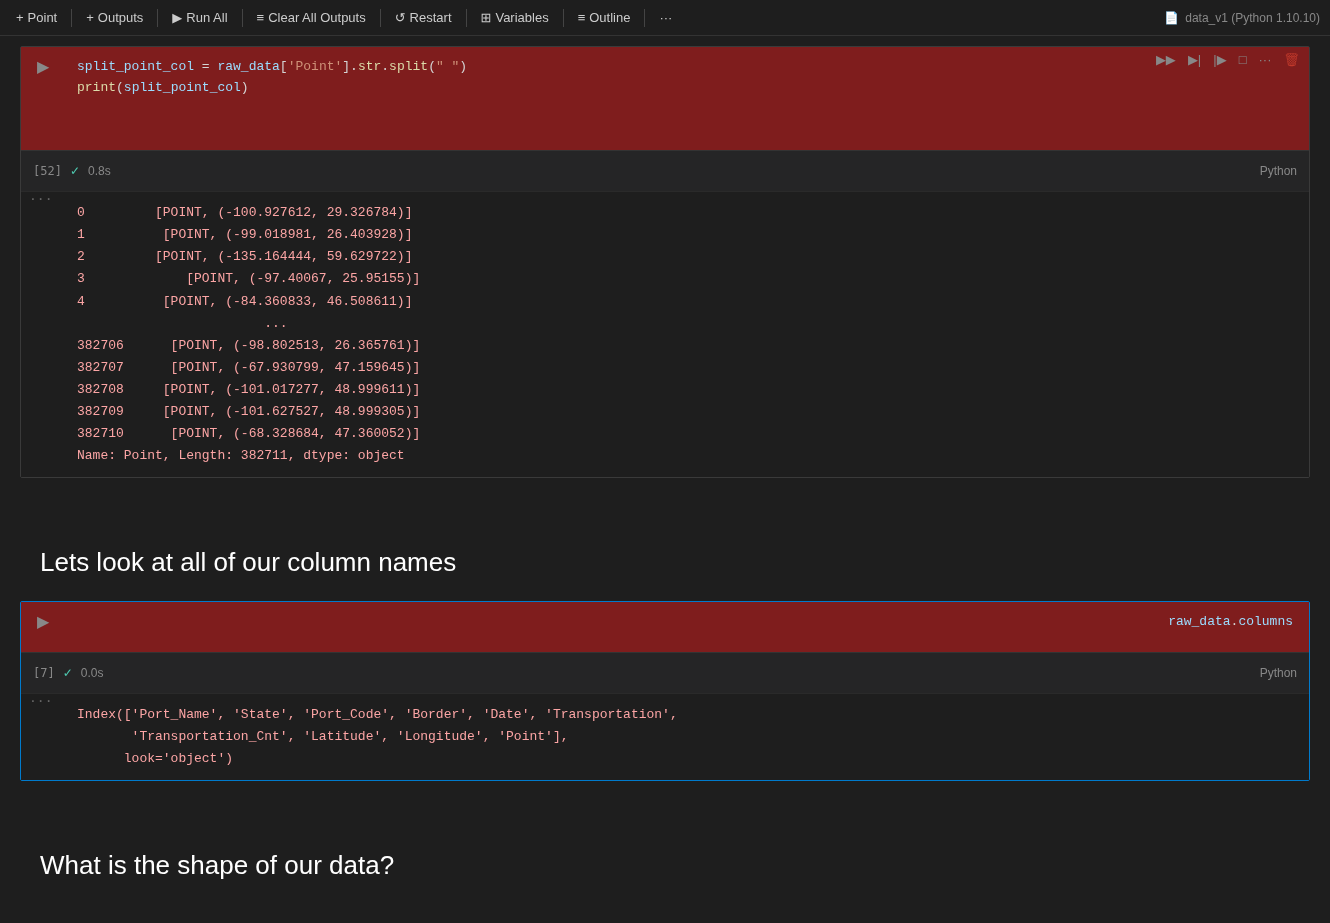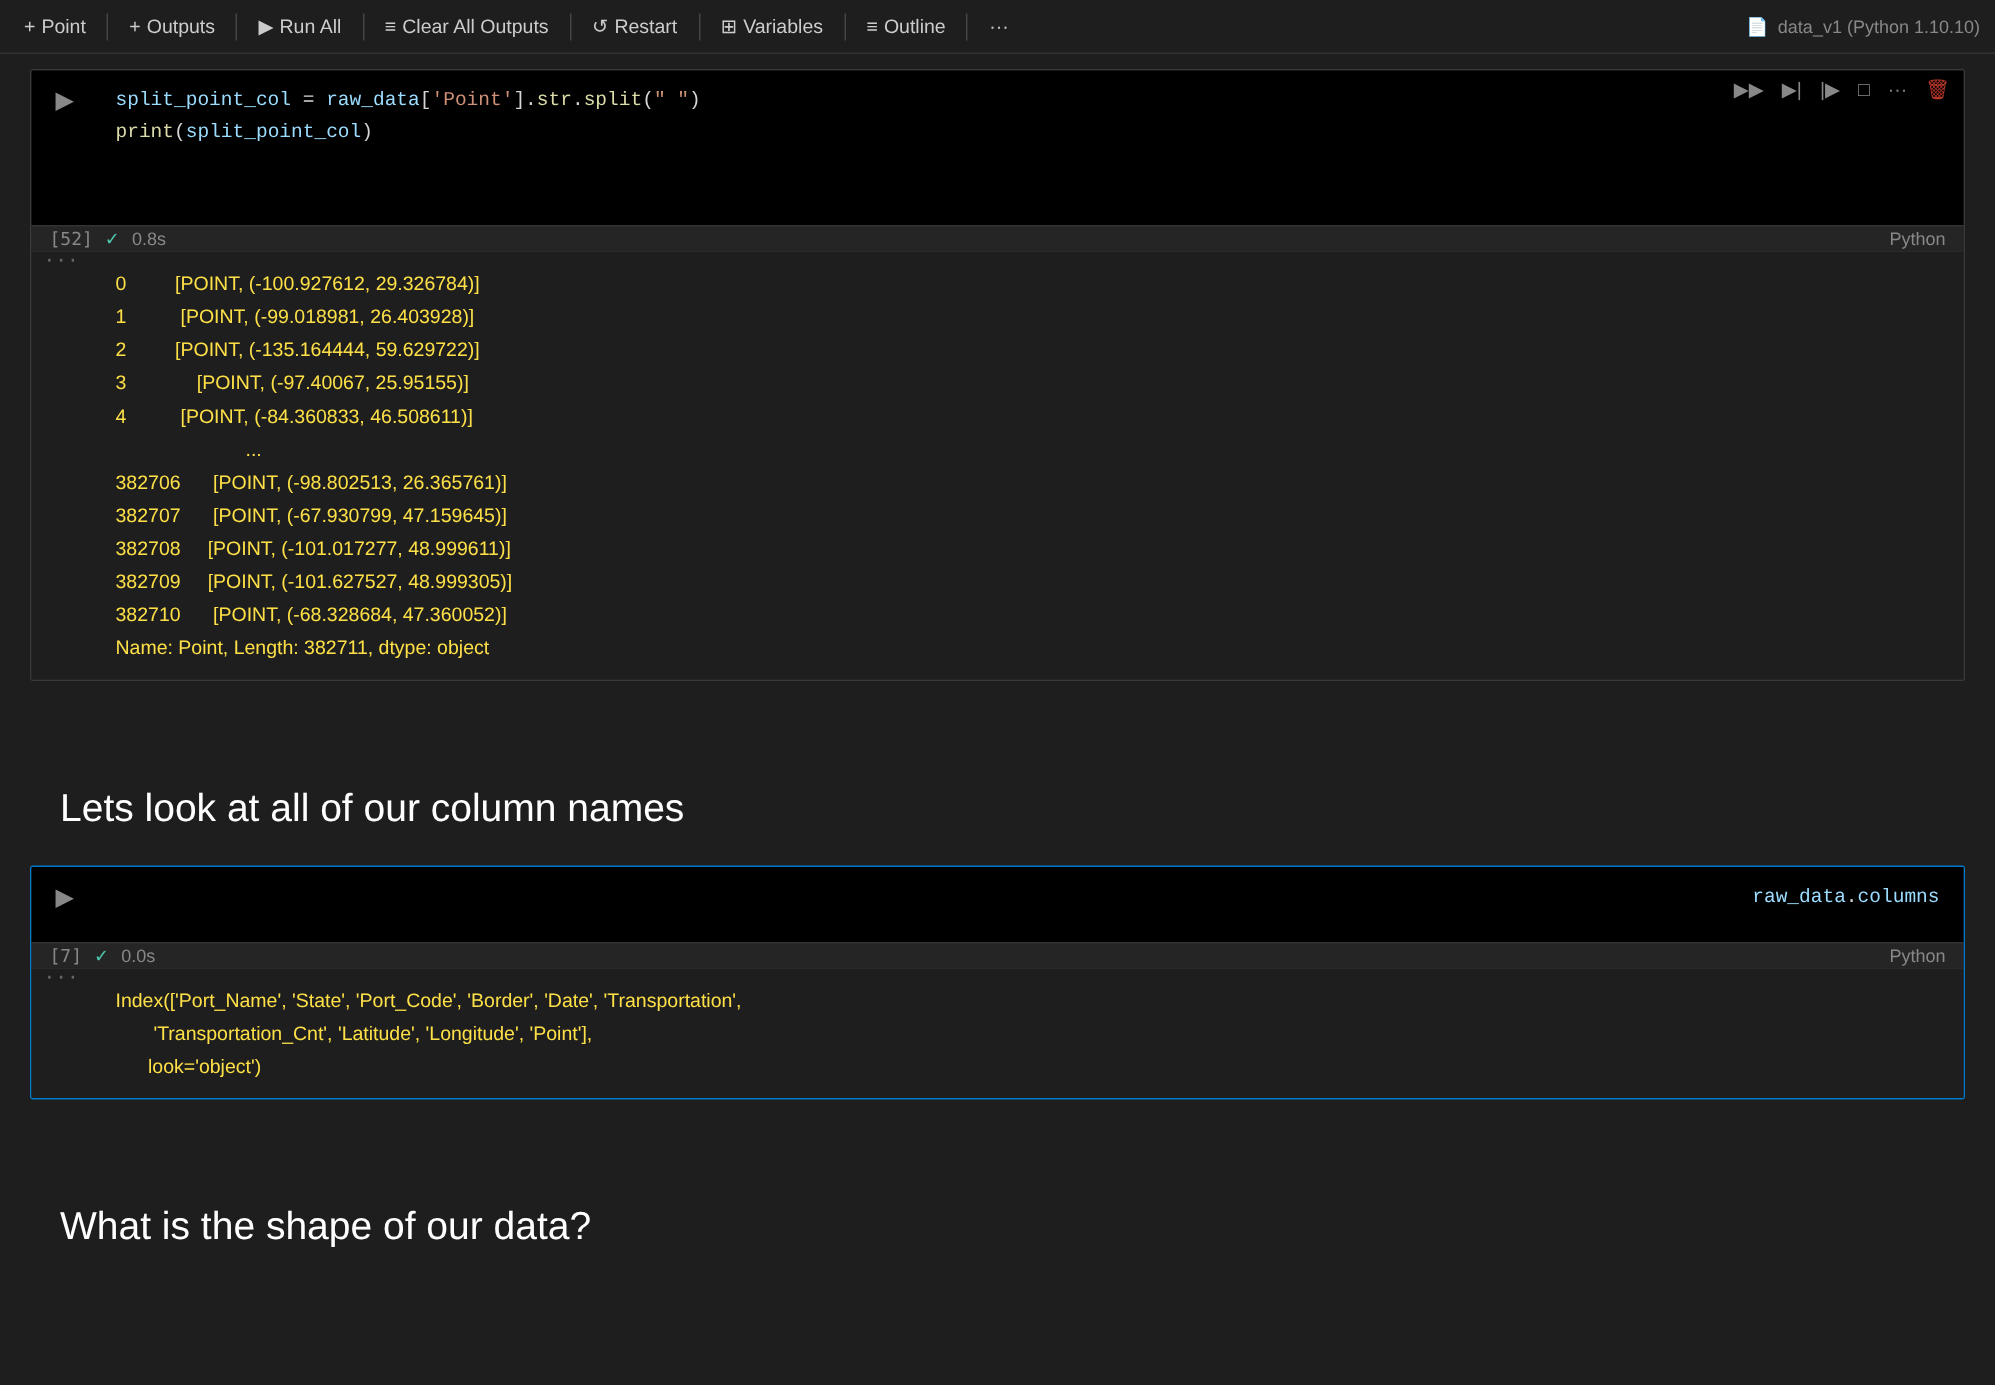--- a/index.html
+++ b/index.html
@@ -97,60 +97,60 @@
     .run-btn {
       background: none;
       border: none;
       color: #888;
       cursor: pointer;
       font-size: 16px;
     }
 
     
     .code-input {
-      background: #000000;
+      background: #7f1d1d;
       padding: 10px 16px 10px 56px;
       font-family: 'Consolas', 'Courier New', monospace;
       font-size: 13px;
       color: #9cdcfe;
       min-height: 80px;
       white-space: pre;
       line-height: 1.6;
     }
     .code-input .str { color: #ce9178; }
     .code-input .fn { color: #dcdcaa; }
     .code-input .var { color: #9cdcfe; }
     .code-input .op { color: #d4d4d4; }
 
     
     .cell-status {
       background: #252526;
       border-top: 1px solid #333;
-      padding: 1px 12px;
+      padding: 13px 12px;
       display: flex;
       align-items: center;
       justify-content: space-between;
       font-size: 12px;
       color: #888;
     }
     .cell-status .left-info {
       display: flex;
       align-items: center;
       gap: 8px;
     }
     .cell-status .check { color: #4ec9b0; }
 
     
     .output-area {
       background: #1e1e1e;
       border-top: 1px solid #2a2a2a;
       padding: 10px 16px 10px 56px;
-      font-family: Liberation Sans, sans-serif;
-      font-size: 13px;
-      color: #fde047;
+      font-family: Liberation Mono, monospace;
+      font-size: 13px;
+      color: #fca5a5;
       line-height: 1.7;
       white-space: pre;
     }
     .output-dots {
       position: absolute;
       left: 8px;
       color: #666;
       font-size: 13px;
       font-family: monospace;
     }

